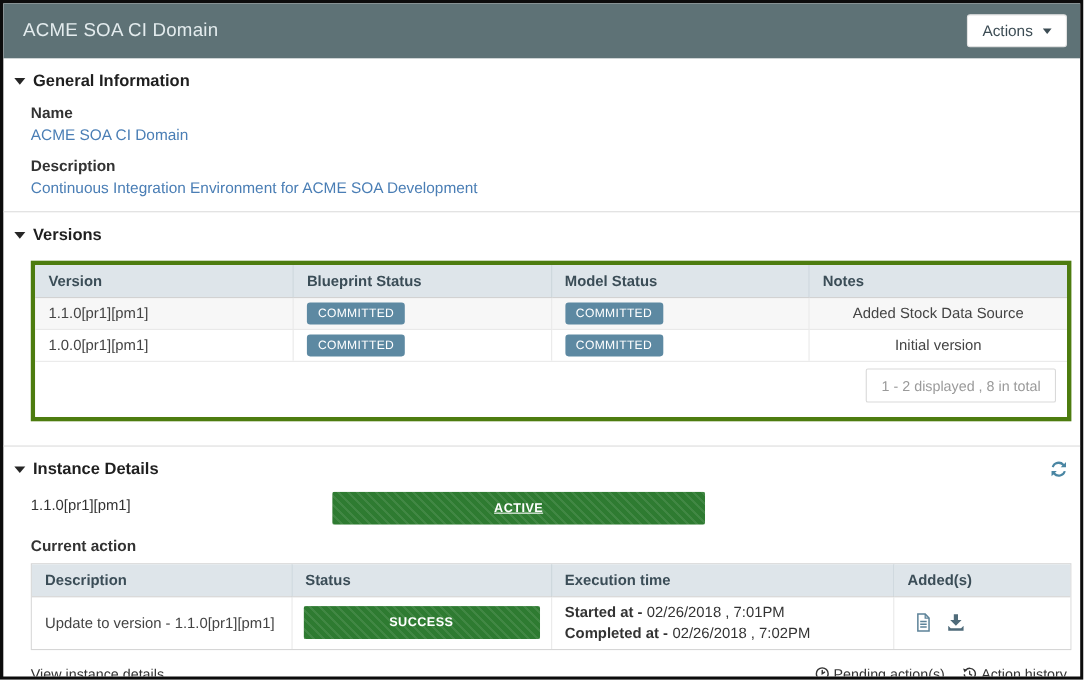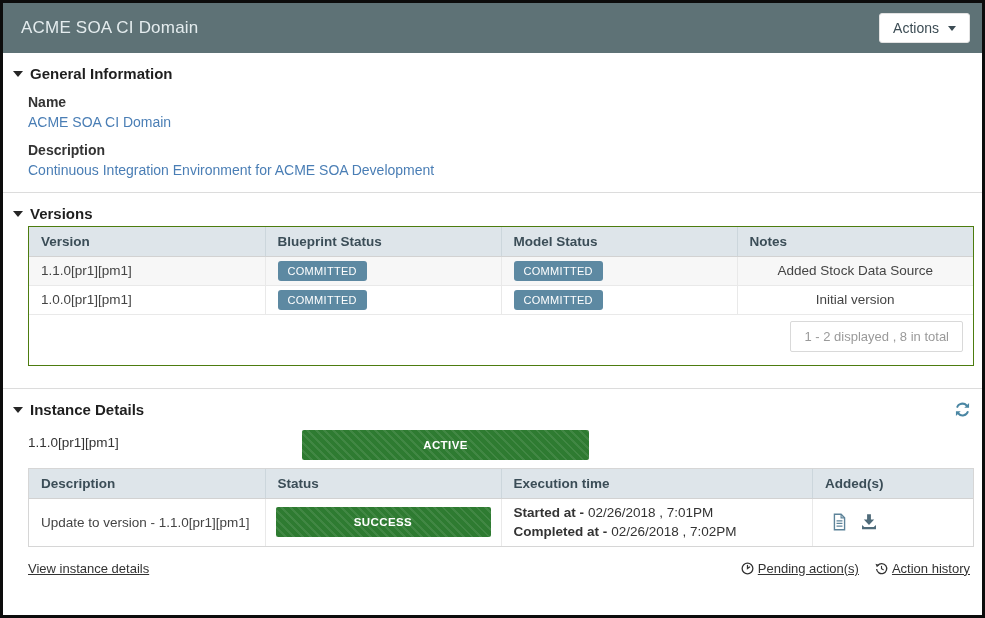--- a/index.html
+++ b/index.html
@@ -26,21 +26,21 @@
   .sec-head { display:flex; align-items:center; padding:0 12px 0 10px; }
   .tri { width:0; height:0; border-left:5px solid transparent; border-right:5px solid transparent; border-top:6px solid #262626; margin-right:7px; display:inline-block; }
   .sec-title { font-size:15px; font-weight:bold; color:#1f1f1f; }
   .sec-head .spacer { flex:1; }
   .refresh-icon { color:#4a86a3; display:inline-flex; cursor:pointer; }
   .divider { border:0; border-top:1px solid #dcdcdc; margin-top:14px; }
   .field-block { margin-left:25px; }
   .field-label { font-size:14px; font-weight:bold; color:#333; margin-top:12px; }
   .field-value-link { font-size:14px; color:#4a7eb5; margin-top:4px; }
   
-  .grid { margin:4px 8px 0 25px; border:1px solid #4d7c0f; }
+  .grid { margin:15px 8px 0 25px; border:4px solid #4d7c0f; }
   table { width:100%; border-collapse:collapse; table-layout:fixed; }
   th {
     background:#dee5ea; color:#3b4d57; font-size:13.5px; font-weight:bold; text-align:left;
     padding:6px 12px; height:29px; border-right:1px solid #ccd6dc; border-bottom:1px solid #d2d2d2;
   }
   th:last-child { border-right:none; }
   td {
     font-size:13.5px; color:#444; padding:4px 12px; height:29px;
     border-right:1px solid #e9e9e9; border-bottom:1px solid #e9e9e9;
   }
@@ -61,21 +61,21 @@
   .prov-row { display:flex; align-items:flex-start; margin-left:25px; margin-top:12px; }
   .prov-left { width:250px; }
   .prov-left .field-label { margin-top:0; }
   .prov-version { font-size:13.5px; color:#333; margin-top:5px; }
   .badge-green {
     background-color:#2e7b31;
     background-image:repeating-linear-gradient(45deg, rgba(255,255,255,.09) 0 2px, rgba(255,255,255,0) 2px 6px);
     color:#fff; font-size:11.5px; font-weight:bold; letter-spacing:.4px; text-align:center;
     height:30px; line-height:30px; border-radius:2px;
   }
-  .active-badge { width:287px; margin-left:24px; }
+  .active-badge { width:339px; margin-left:24px;text-decoration:underline; }
   .cur-action-label { margin-left:25px; margin-top:11px; font-size:14px; font-weight:bold; }
   .grid2 { margin:8px 8px 0 25px; border:1px solid #d6d6d6; }
   .grid2 td { height:46px; }
   .status-cell { padding:0 10px; }
   .success-badge { width:100%; }
   .exec-line { font-size:13.5px; color:#333; line-height:1.45; }
   .exec-line b { margin-right:4px; }
   .action-icons { display:flex; gap:12px; align-items:center; padding-left:6px; }
   .log-icon { color:#5d8399; display:inline-flex; cursor:pointer; }
   .download-icon { color:#4f6b7a; display:inline-flex; cursor:pointer; }
@@ -171,20 +171,21 @@
       </span>
     </div>
 
     <div class="prov-row">
       <div class="prov-left">
         <div class="prov-version">1.1.0[pr1][pm1]</div>
       </div>
       <div class="badge-green active-badge">ACTIVE</div>
     </div>
 
+    <div class="cur-action-label">Current action</div>
 
     <div class="grid2">
       <table>
         <colgroup>
             <col style="width:25%">
             <col style="width:25%">
             <col style="width:33%">
             <col style="width:17%">
           </colgroup>
         <thead>

